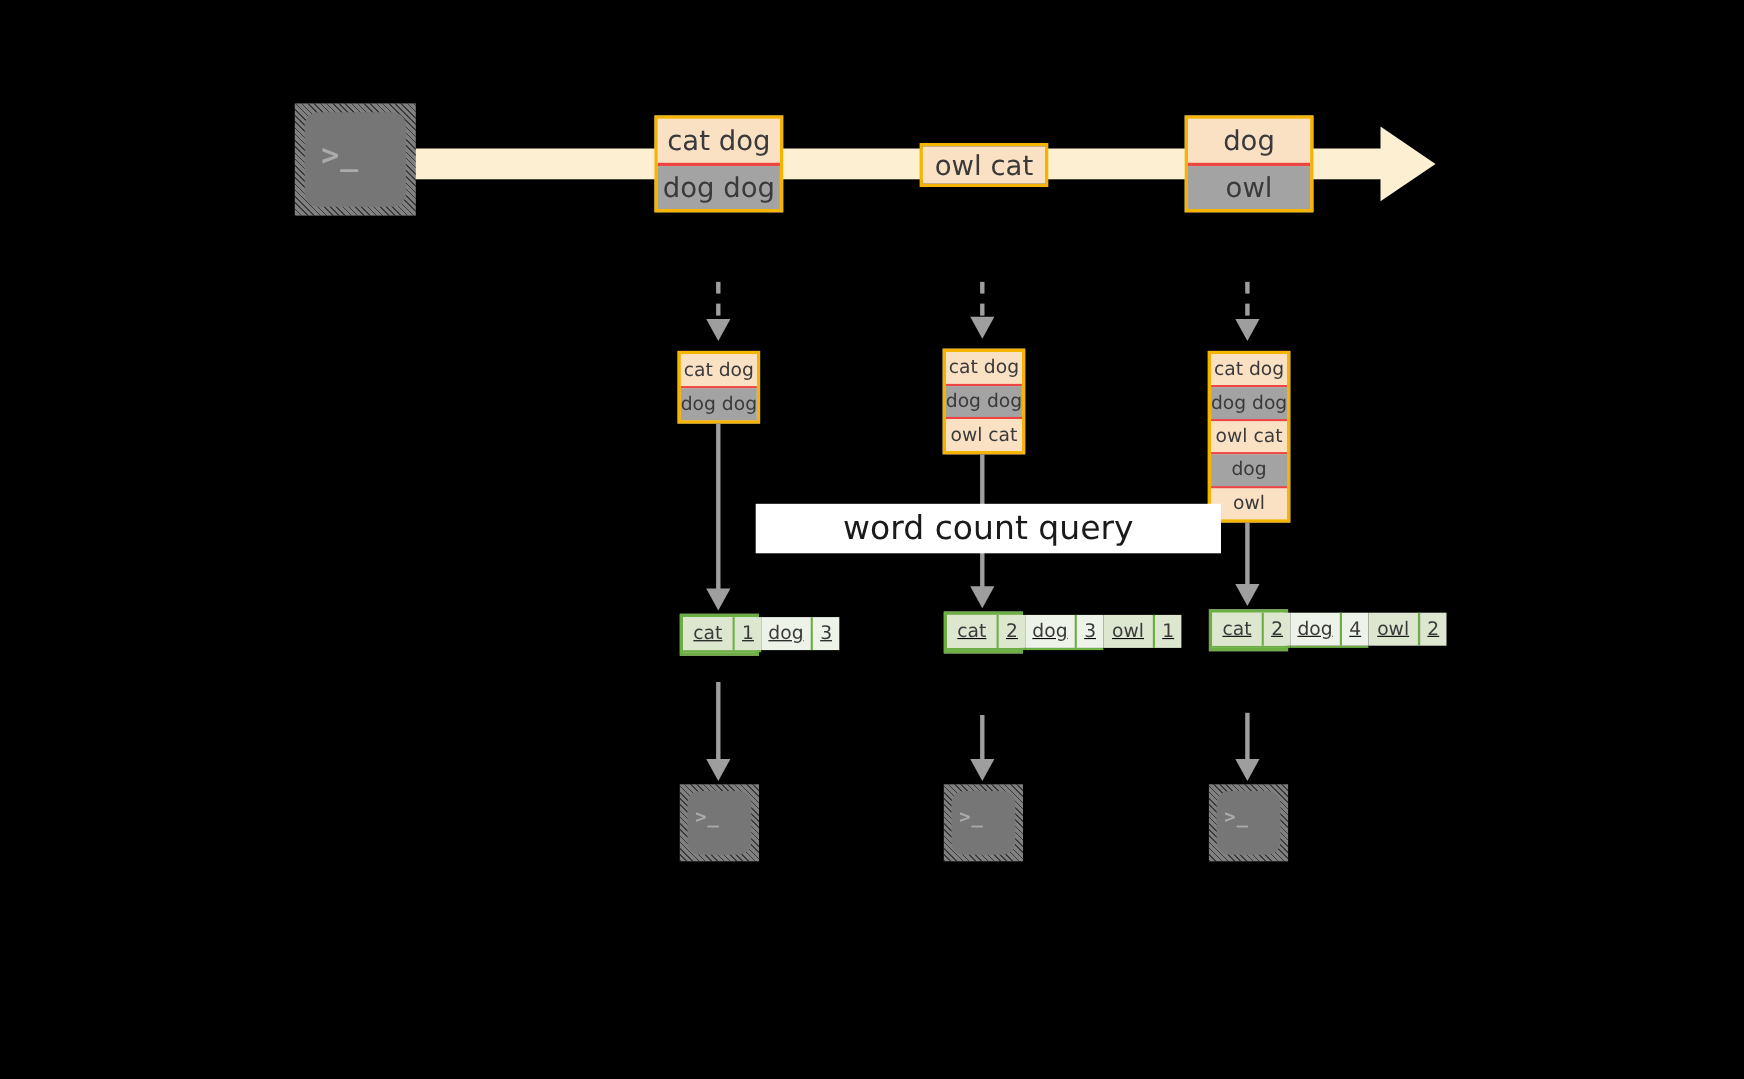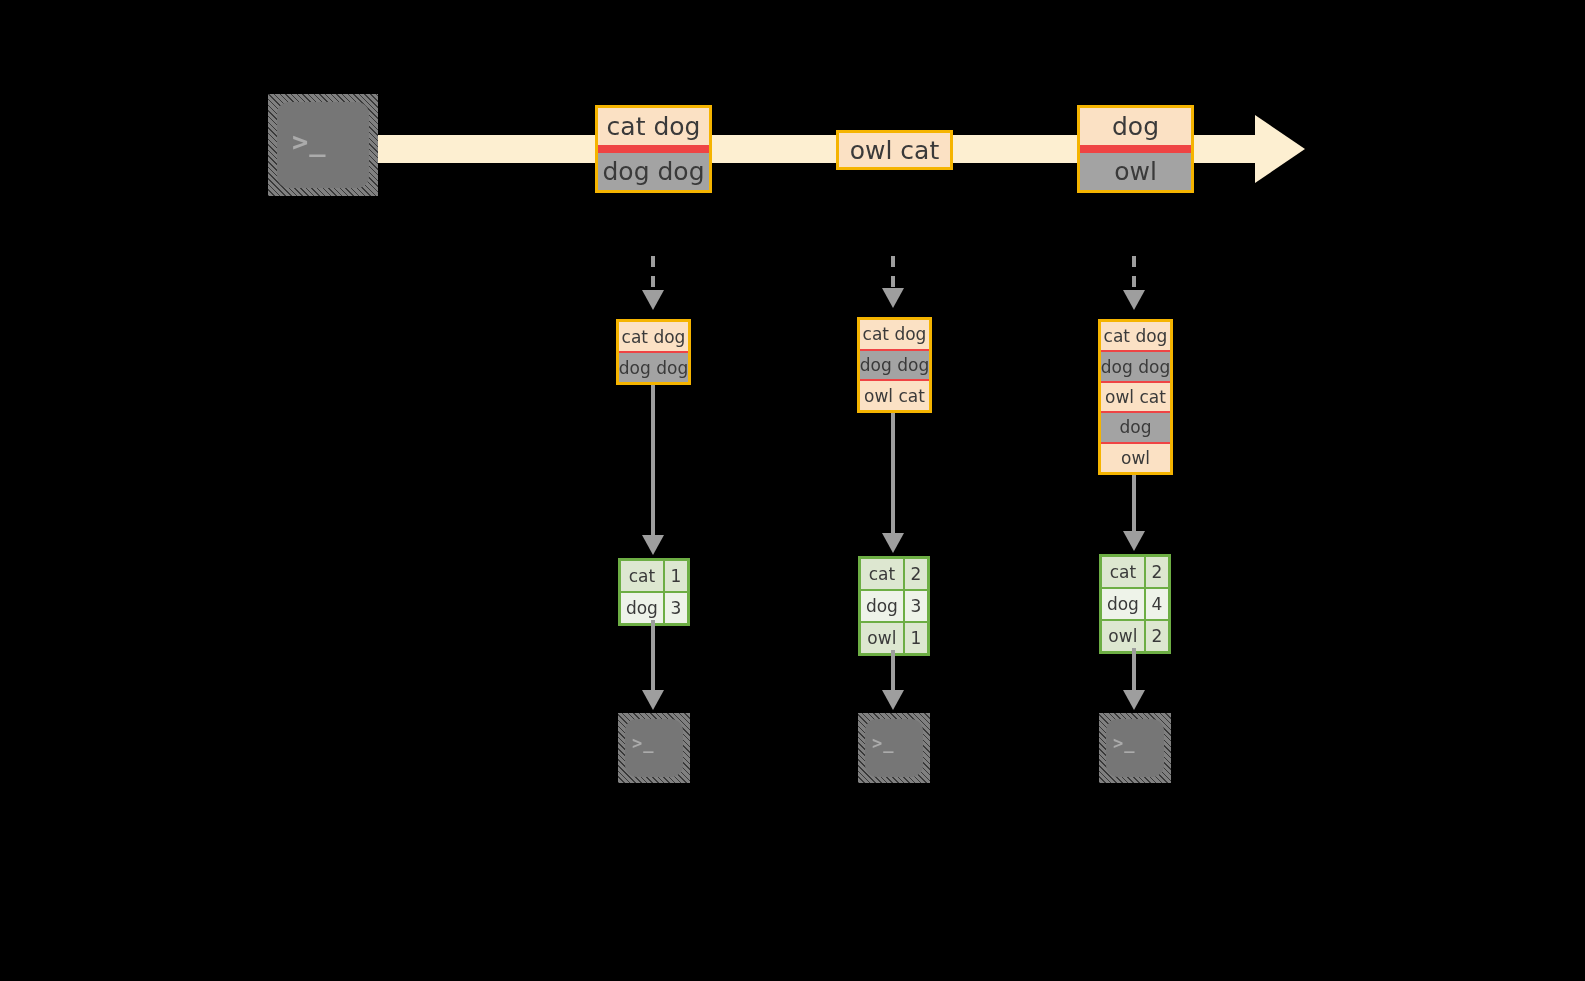--- a/index.html
+++ b/index.html
@@ -61,43 +61,44 @@
     display: flex;
     flex-direction: column;
   }
   .rec-cell {
     flex: 1 1 auto;
     display: flex;
     align-items: center;
     justify-content: center;
     color: #3A3A3A;
     white-space: nowrap;
-    border-bottom: 8px solid #ef4444;
+    border-bottom: 3px solid #ef4444;
   }
   .rec-cell:last-child { border-bottom: none; }
   .rec-cell.tint-a { background: #FBE1C4; }
   .rec-cell.tint-b { background: #a3a3a3; }
 
   
   .rec-top .rec-cell { font-size: 25px; height: 38px; }
 
   
   .rec-stack { border-width: 3px; }
   .rec-stack .rec-cell {
     font-size: 17px;
     height: 30px;
     border-bottom-width: 2px;
   }
 
   
   .res-table {
     border: 3px solid #6DAE44;
     display: flex;
-    flex-direction: column;
+    flex-direction: row;
     background: #E2EBD6;
+    text-decoration: underline;
   }
   .res-row {
     display: flex;
     border-bottom: 2px solid #6DAE44;
     height: 30px;
   }
   .res-row:last-child { border-bottom: none; }
   .res-word, .res-count {
     display: flex;
     align-items: center;
@@ -265,14 +266,17 @@
   </div>
 
   <div class="abs arrow-line" style="left:1132px; top:648px; height:45px;"></div>
   <div class="abs arrow-head-down" style="left:1123px; top:690px;"></div>
 
   <div class="abs terminal" style="left:1099px; top:713px; width:72px; height:70px;">
     <div class="terminal-body" style="left:7px; top:6px; right:7px; bottom:6px;"></div>
     <div class="terminal-glyph" style="left:14px; top:22px; font-size:17px;">&gt;_</div>
   </div>
 
+  <div class="abs query-label" style="left:687px; top:458px; width:423px; height:45px;">
+    <span>word count query</span>
+  </div>
 
 </div>
 
 </body></html>

